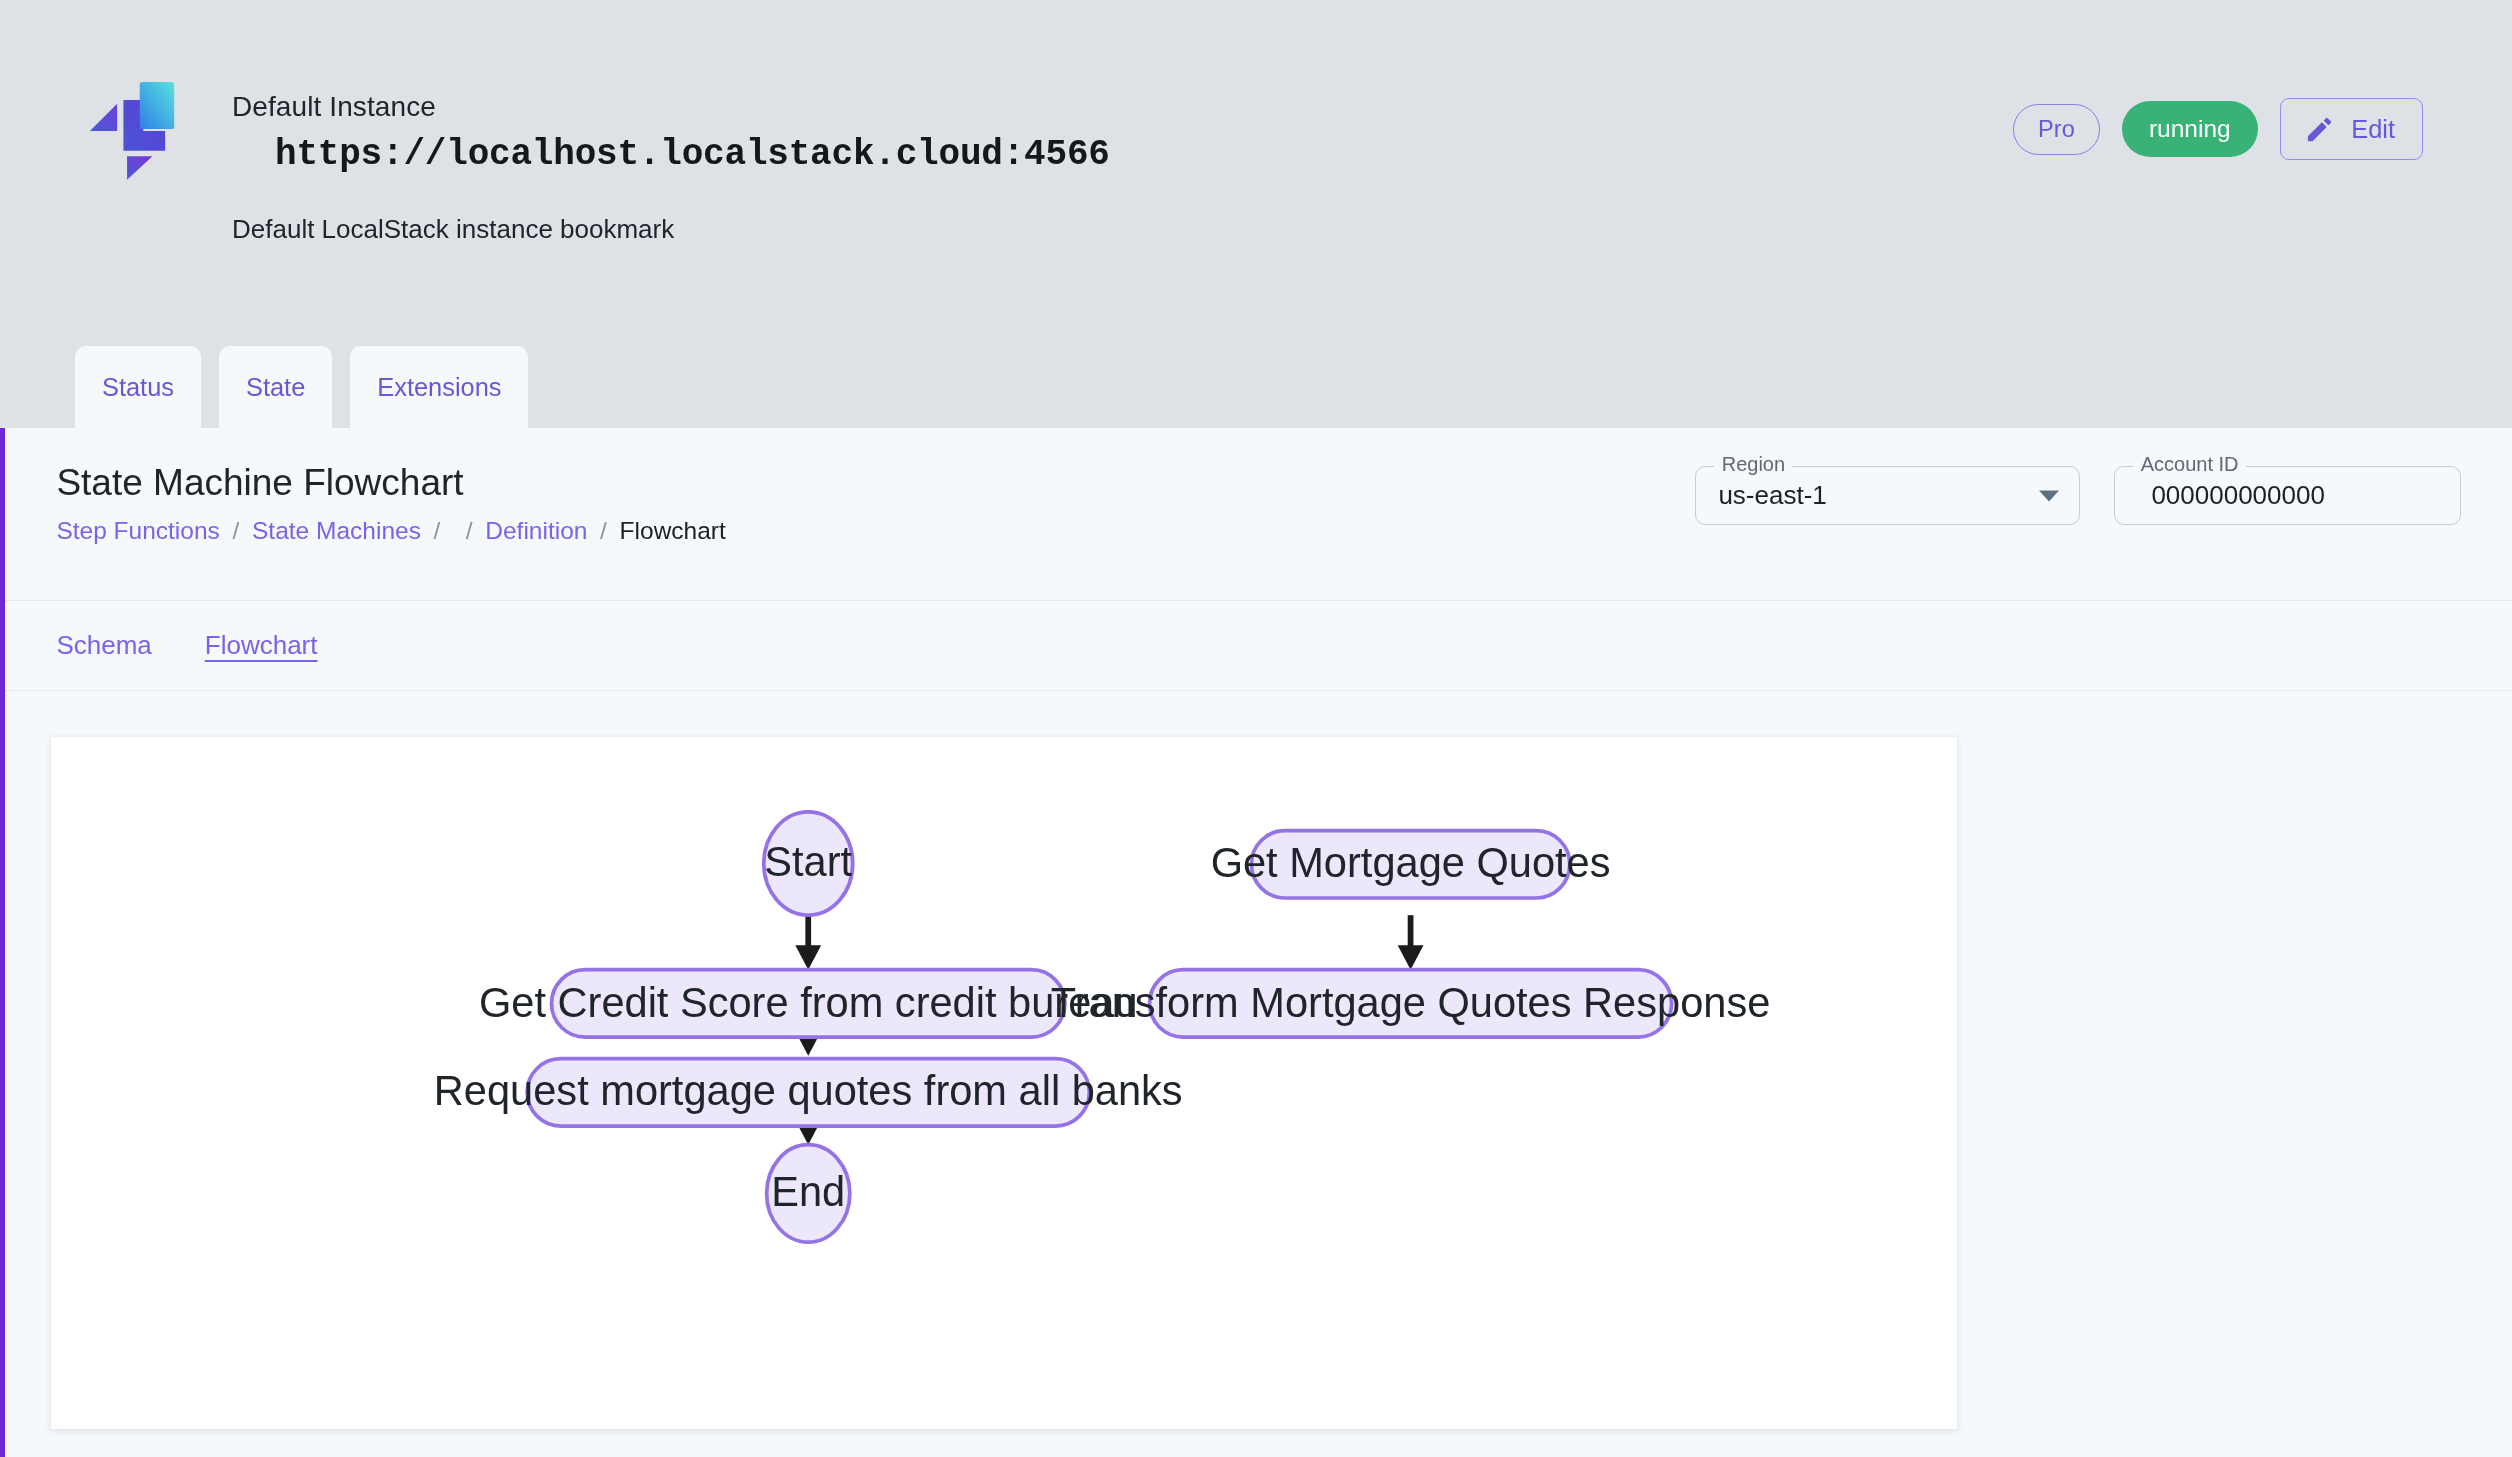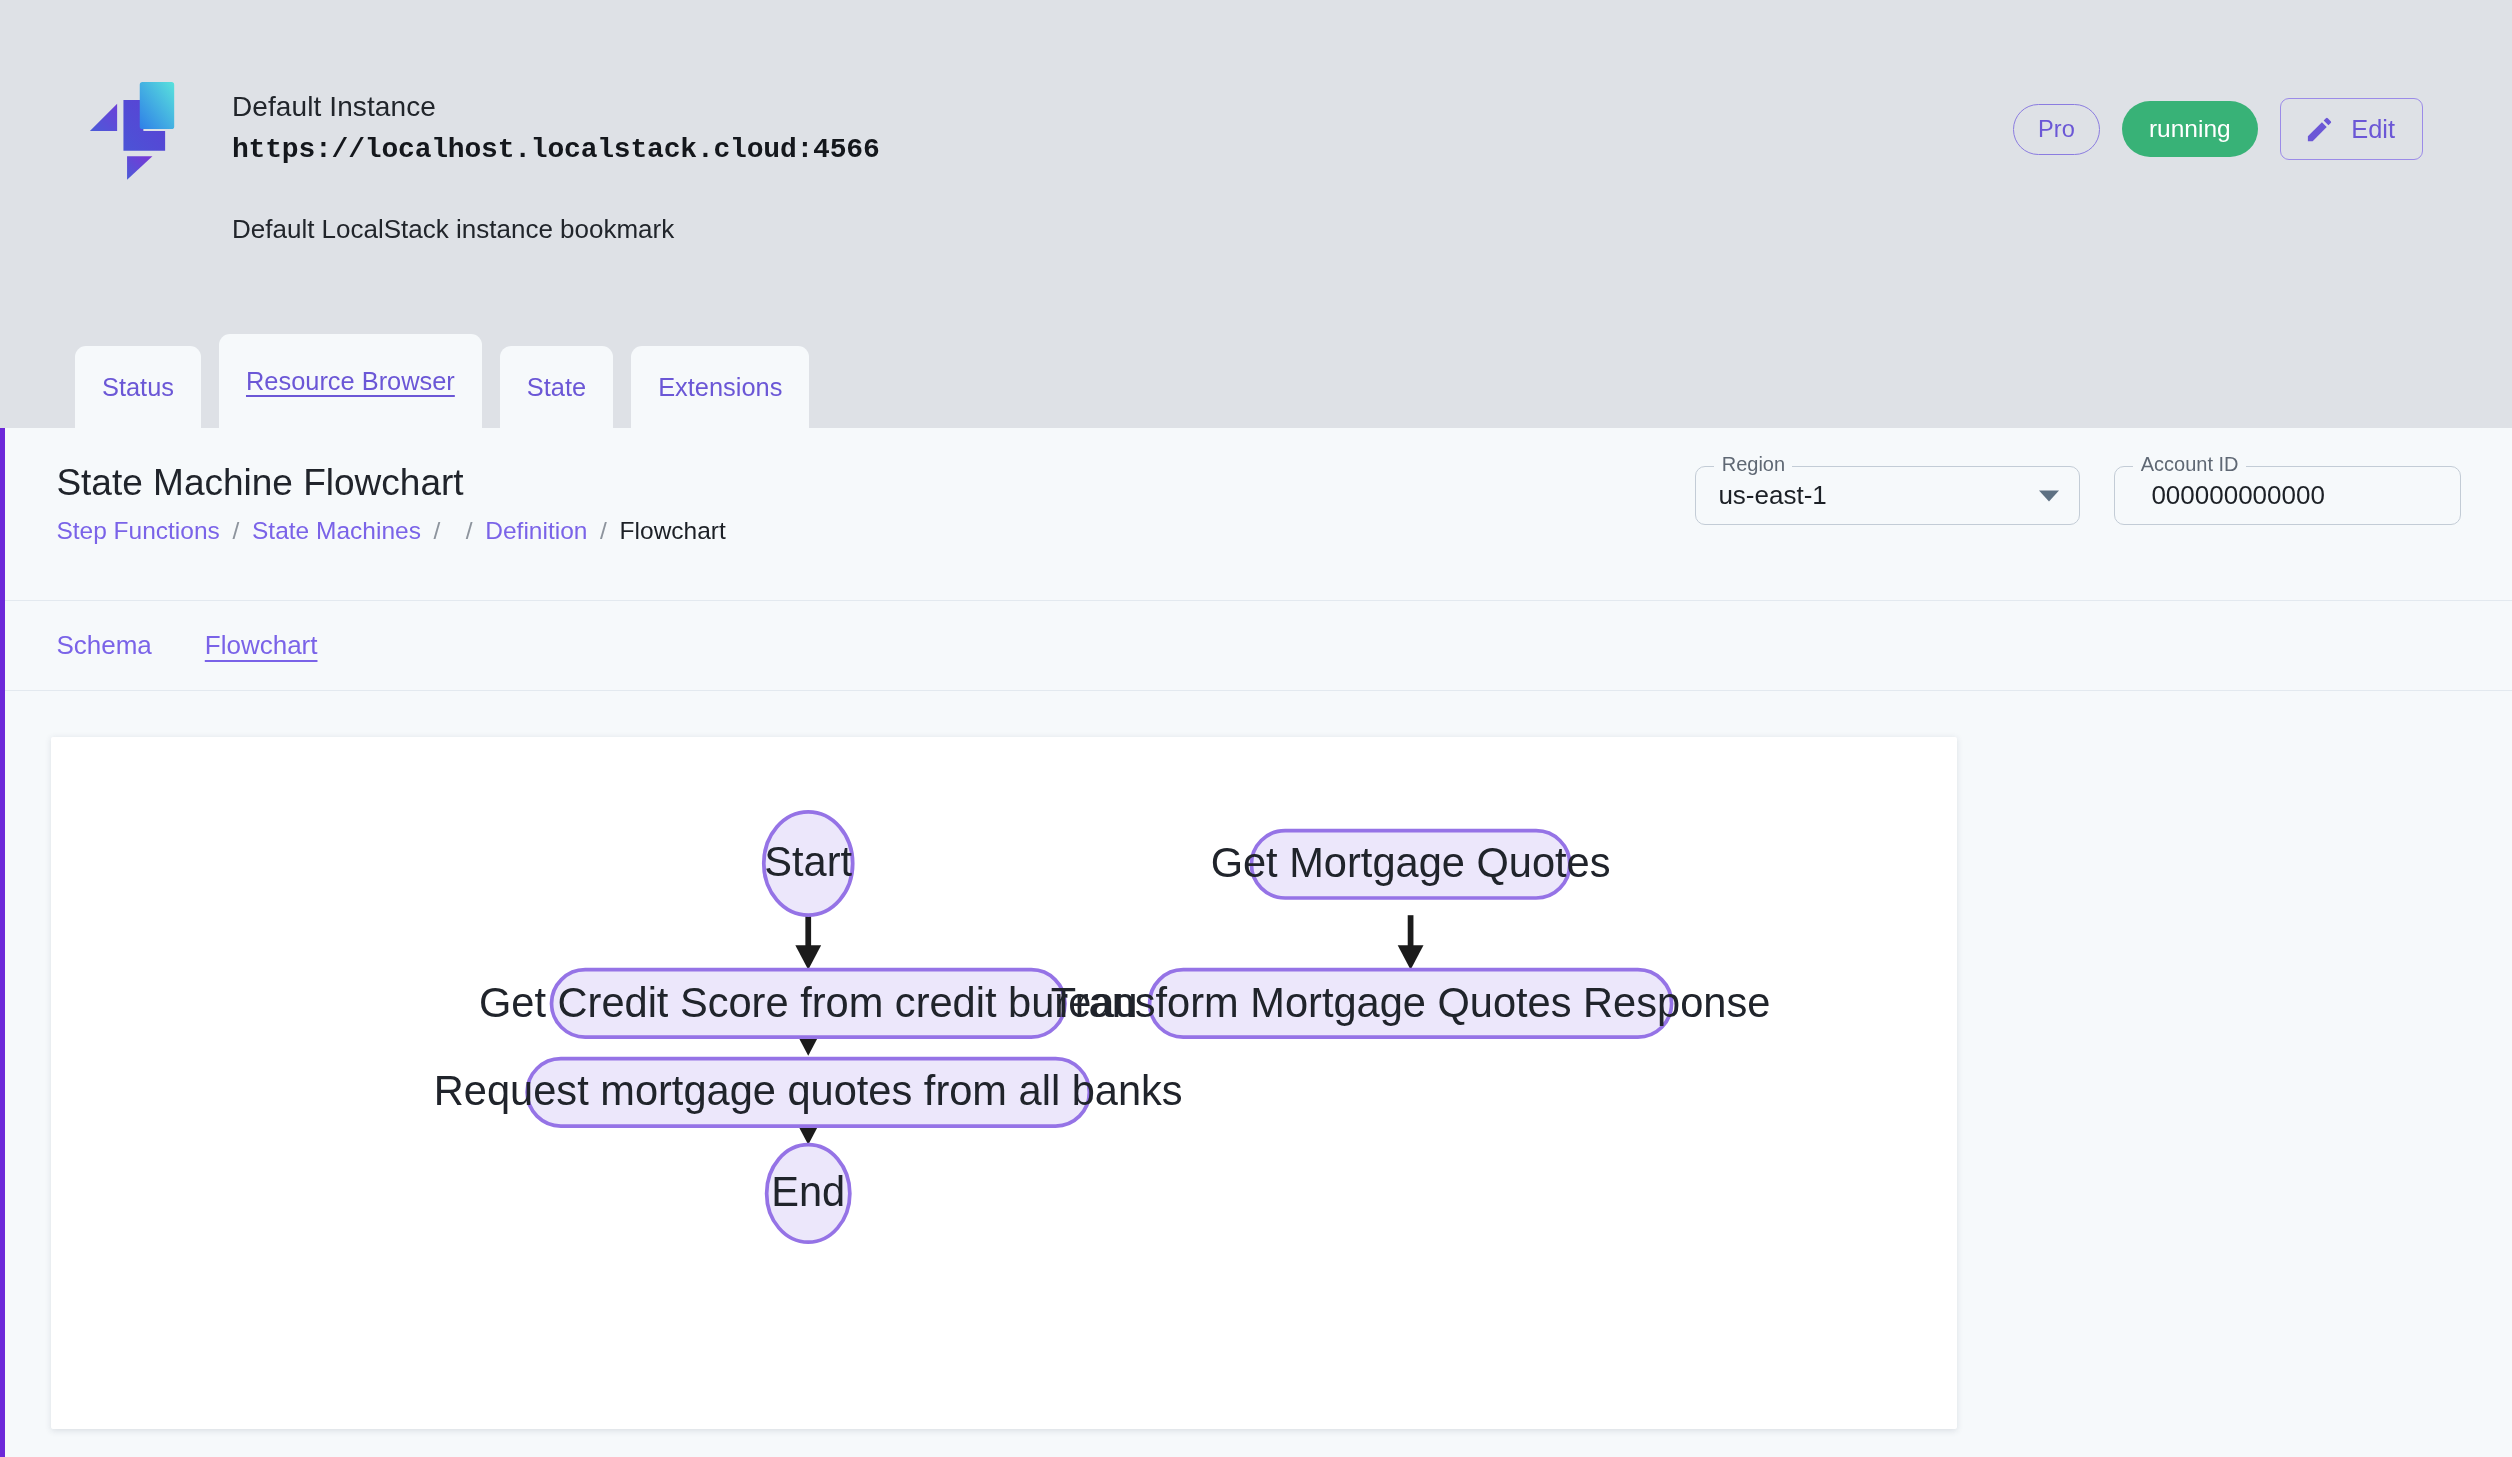--- a/index.html
+++ b/index.html
@@ -34,24 +34,25 @@
   .brand-text { margin-left: 56px; margin-top: 11px; }
   .instance-name {
     font-size: 28px;
     color: #21252b;
     line-height: 1.15;
     letter-spacing: 0.1px;
   }
   .instance-url {
     margin-top: 11px;
     font-family: "Liberation Mono", "DejaVu Sans Mono", monospace;
-    font-size: 28px;
+    font-size: 36px;
     font-weight: 700;
     color: #14171c;
     letter-spacing: -0.2px;
+    margin-left: 43px;
   }
   .instance-desc {
     position: absolute;
     left: 232px; top: 214px;
     font-size: 26px;
     color: #21252b;
   }
 
   
   .header-actions {
@@ -301,23 +302,20 @@
           </svg>
         </span>
         <span>Edit</span>
       </div>
     </div>
 
     <div class="tabs">
       <div class="tab">
         <span class="tab-label">Status</span>
       </div>
-      <div class="tab active">
-        <span class="tab-label">Resource Browser</span>
-      </div>
       <div class="tab">
         <span class="tab-label">State</span>
       </div>
       <div class="tab">
         <span class="tab-label">Extensions</span>
       </div>
     </div>
   </div>
 
   <div class="page">

